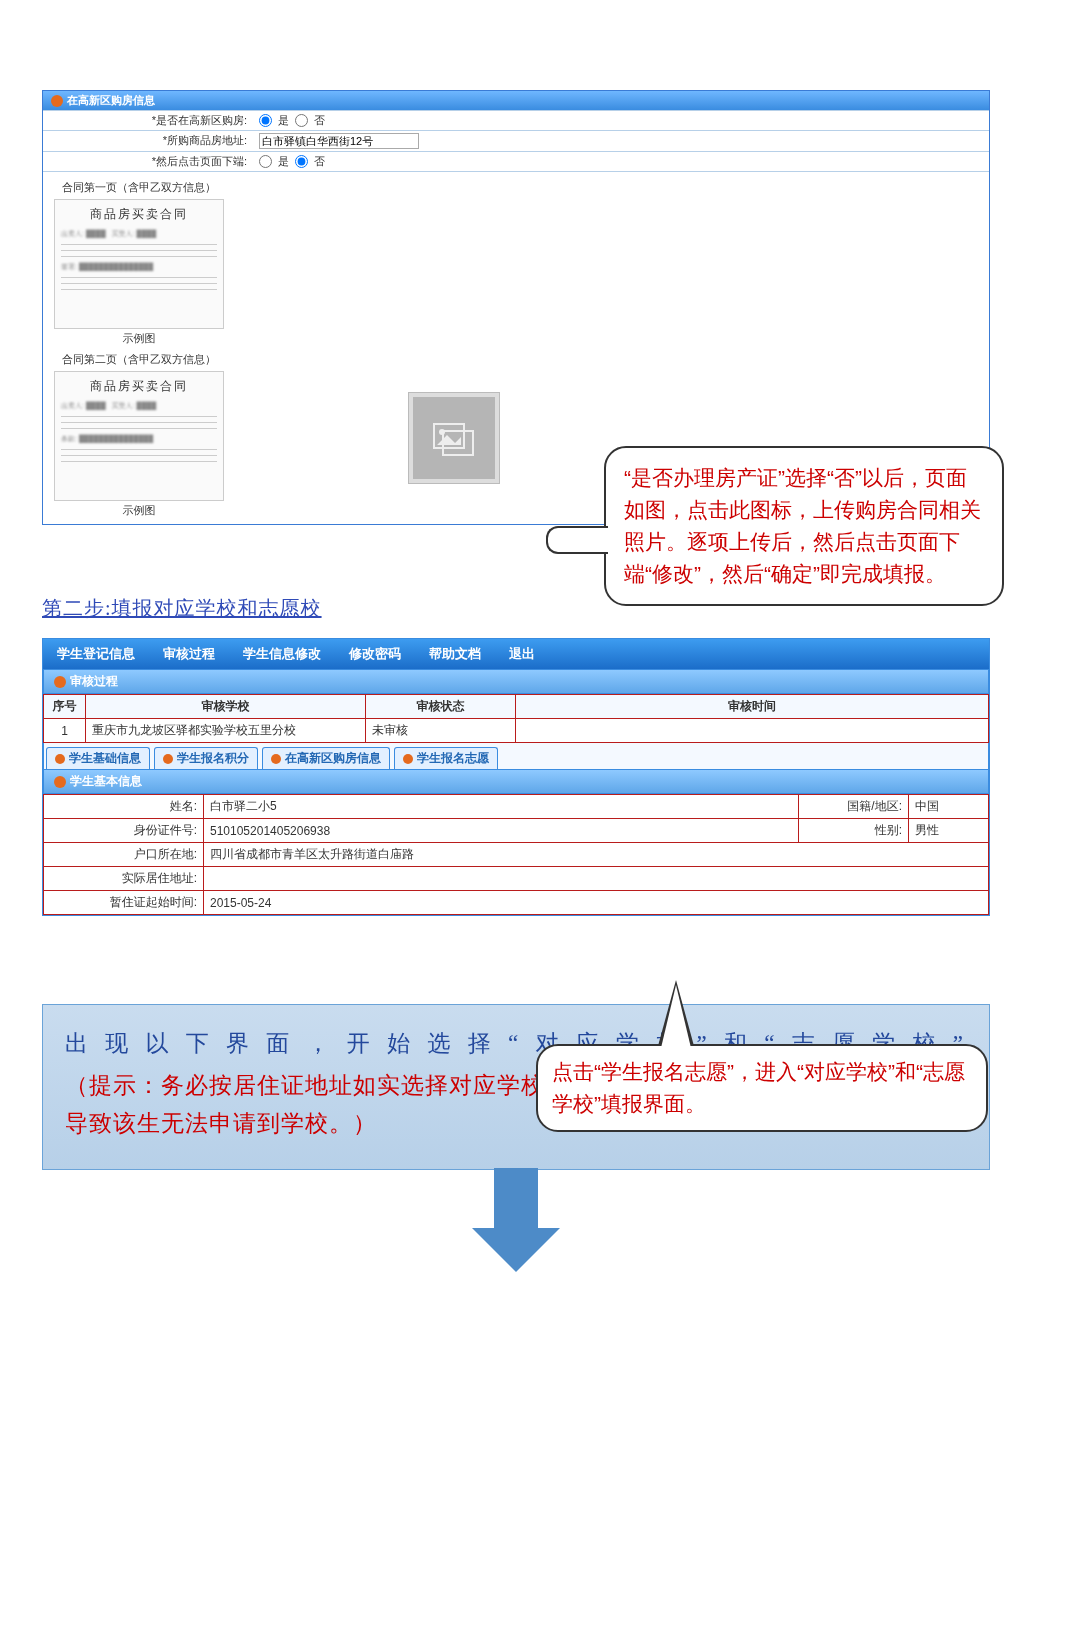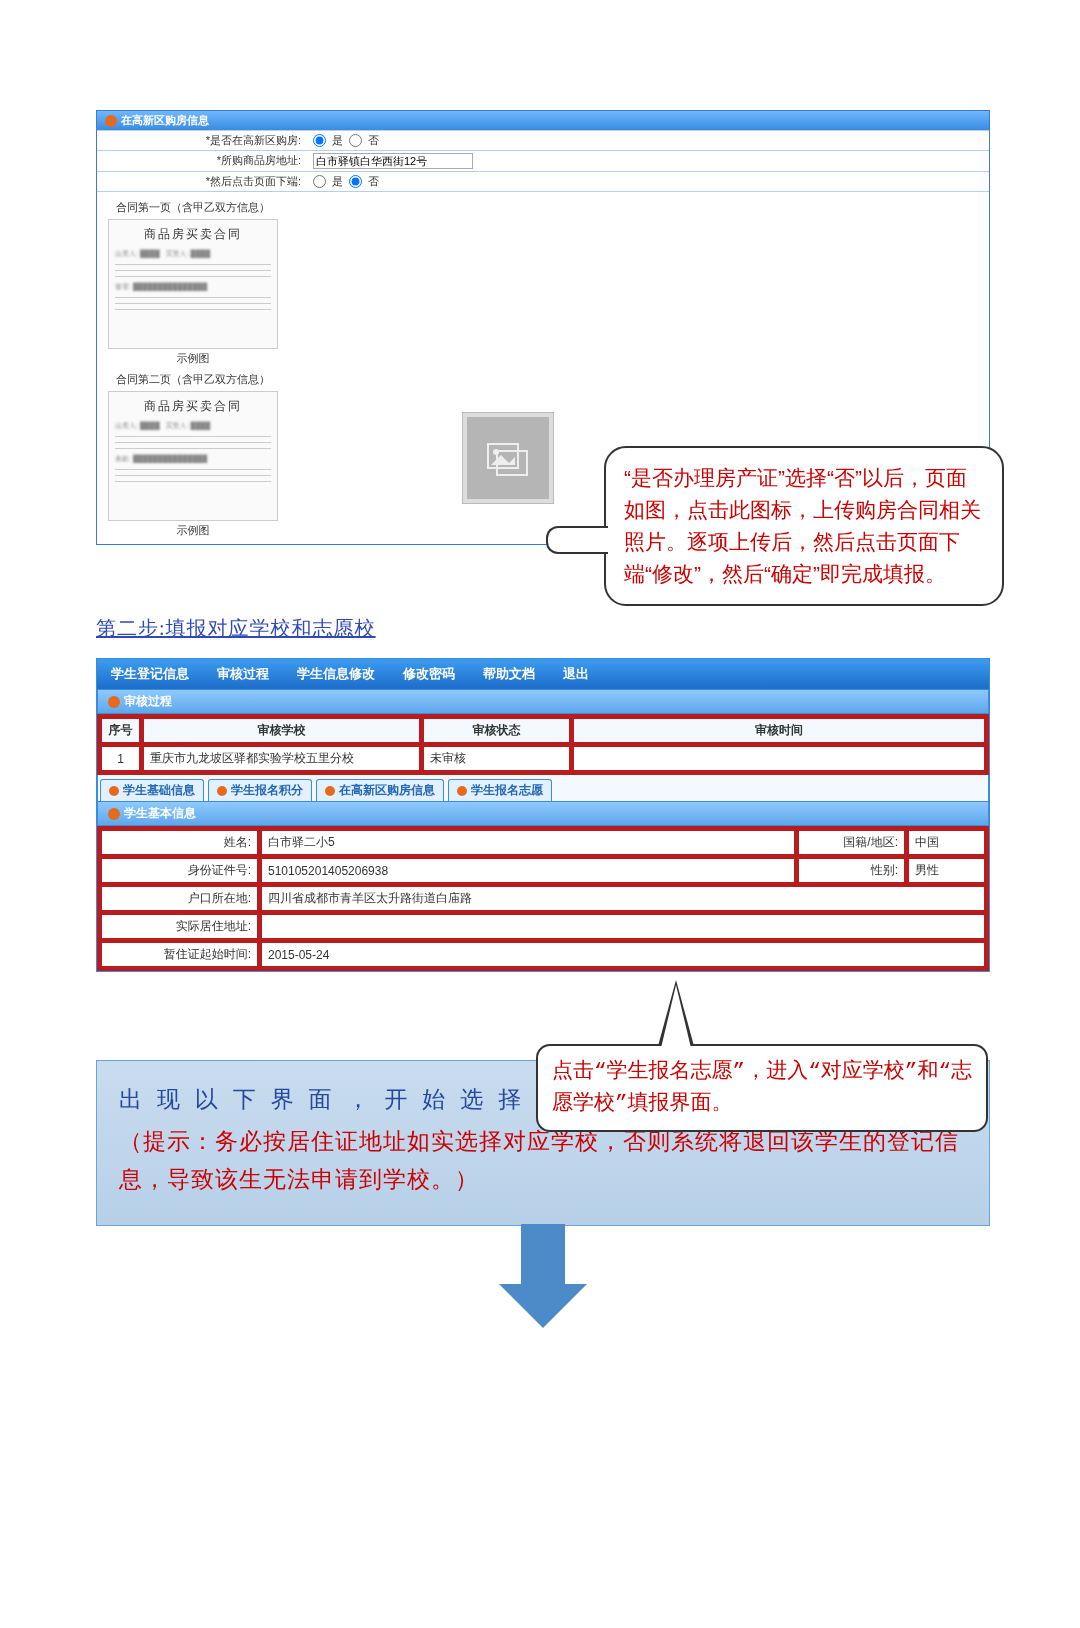--- a/index.html
+++ b/index.html
@@ -4,21 +4,21 @@
 <style>
   * { box-sizing: border-box; margin: 0; padding: 0; }
   body {
     background: #fff;
     font-family: "SimSun", "Microsoft YaHei", sans-serif;
     width: 1080px;
     height: 1628px;
     position: relative;
     color: #333;
   }
-  .page { padding: 90px 90px 0 96px; margin-top: 20px; }
+  .page { padding: 90px 90px 0 42px; }
   
   .sec1 {
     border: 1px solid #3a7bd5;
     font-size: 11px;
   }
   .sec1-header {
     background: linear-gradient(#6fb7ff, #3a8ce0);
     color: #fff;
     font-weight: bold;
     padding: 2px 8px;
@@ -127,21 +127,21 @@
     background: linear-gradient(#8ec9ff, #5fa7e9);
     color: #fff; font-weight: bold;
     padding: 3px 10px;
     display: flex; align-items: center; gap: 4px;
     border: 1px solid #3a8ce0;
   }
   .audit-table, .info-table {
     width: 100%; border-collapse: collapse; background: #fff;
   }
   .audit-table th, .audit-table td, .info-table td {
-    border: 5px solid #b91c1c;
+    border: 1px solid #b91c1c;
     padding: 3px 6px;
     font-size: 12px;
     text-align: left;
   }
   .audit-table th { background: #f4f9ff; font-weight: bold; text-align: center; }
   .audit-table td.seq { text-align: center; width: 40px; }
   .tabs2 {
     display: flex; gap: 4px; padding: 4px 2px 0 2px; background: #f4f9ff;
     border-left: 1px solid #3a8ce0; border-right: 1px solid #3a8ce0;
   }
@@ -158,27 +158,27 @@
   }
   .tab .dot { width: 10px; height: 10px; border-radius: 50%; background: #e56a1e; }
   .info-table td.label { text-align: right; background: #fff; width: 160px; }
   .info-table td.label2 { text-align: right; background: #fff; width: 110px; }
   .info-table td.val { background: #fff; }
   .callout2 {
     position: absolute;
     right: 92px; top: 1044px;
     width: 452px;
     border: 2px solid #333;
-    border-radius: 14px;
+    border-radius: 22px;
     background: #fff;
     padding: 10px 14px;
     font-size: 21px;
     line-height: 32px;
     color: #c00;
-    font-family: Liberation Mono, monospace;
+    font-family: Liberation Sans, sans-serif;
   }
   .callout2::before{
     content:'';
     position:absolute;
     top:-66px; left:120px;
     width:0;height:0;
     border-left:18px solid transparent;
     border-right:18px solid transparent;
     border-bottom:66px solid #333;
   }

